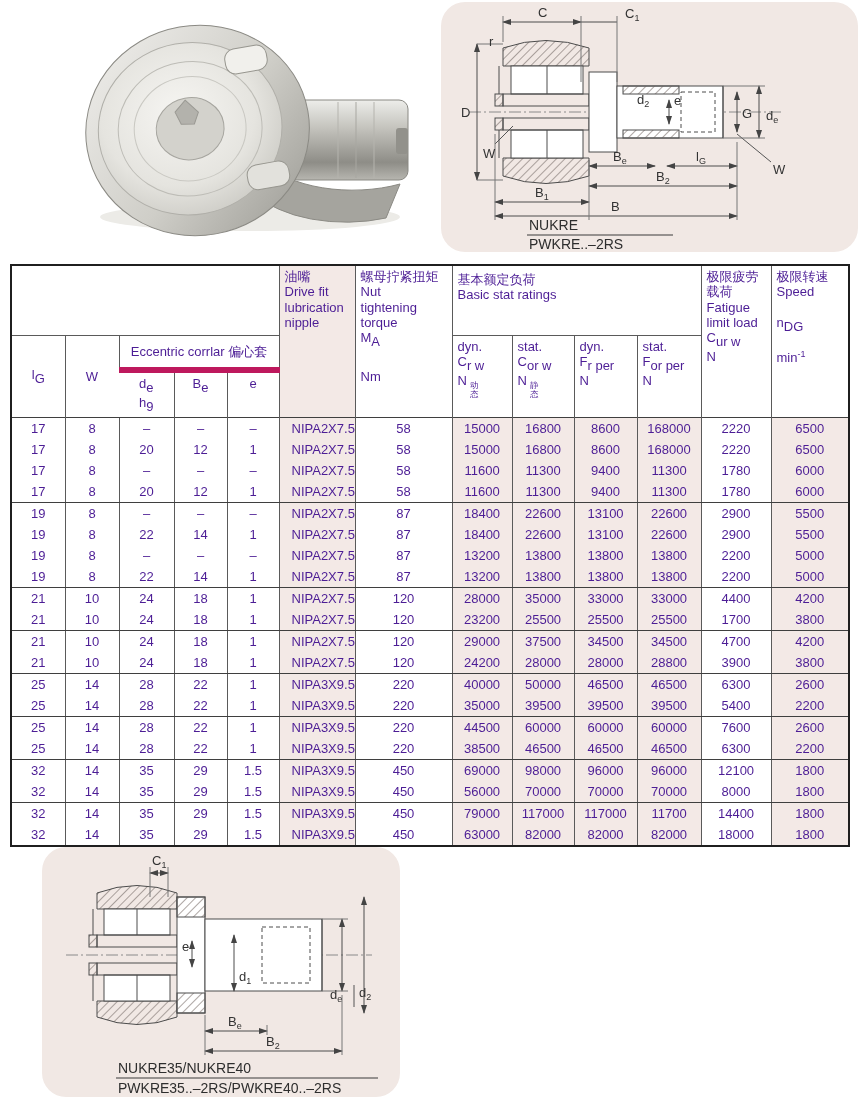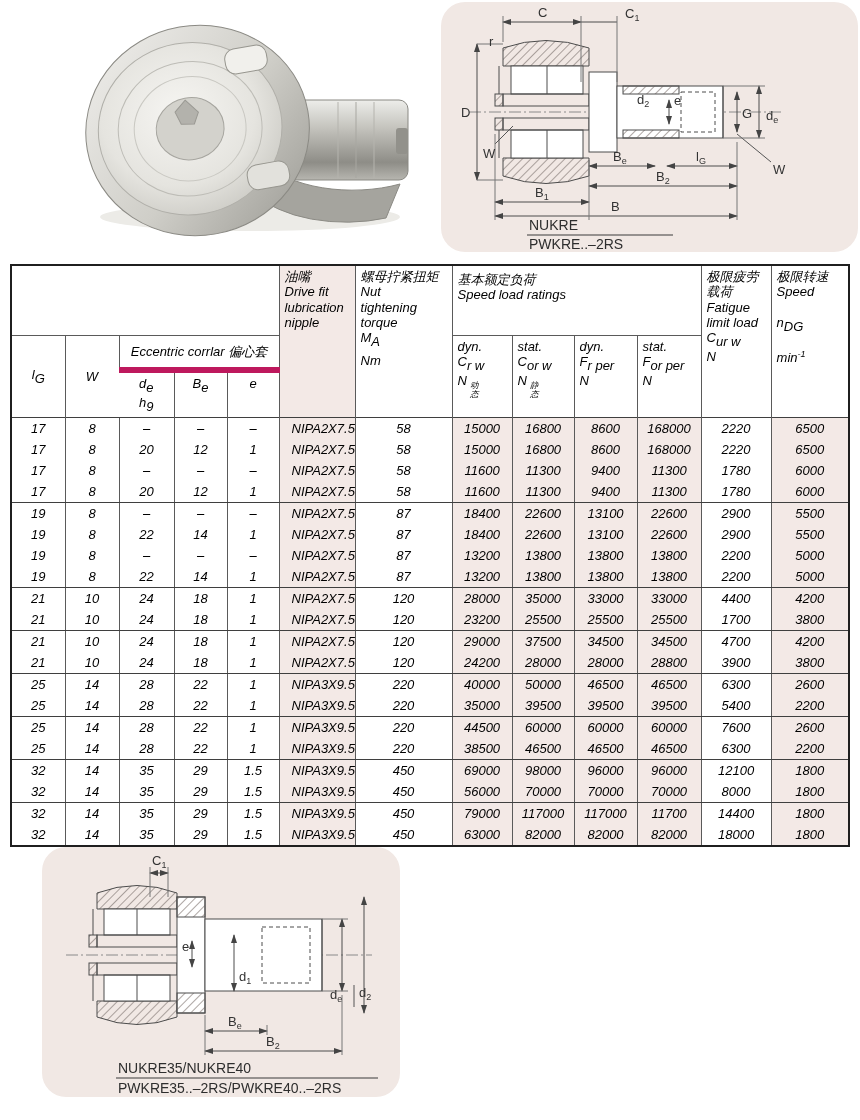--- a/index.html
+++ b/index.html
@@ -11,40 +11,40 @@
   .panel{position:absolute;background:#f1e8e4;border-radius:24px}
   #panel-top{left:441px;top:2px;width:417px;height:250px}
   #panel-bottom{left:42px;top:847px;width:358px;height:250px}
   #photo-wrap{position:absolute;left:40px;top:12px;width:390px;height:228px}
   svg{display:block}
   svg text{font-family:"Liberation Sans","DejaVu Sans",sans-serif;fill:#333;font-size:13px}
   svg .cap{font-size:14px;fill:#2e2e2e}
   .tbl{
     position:absolute;left:10px;top:264px;width:840px;
     border-collapse:collapse;table-layout:fixed;
-    border:2px solid #1f1f1f;font-size:13px;color:#000000;font-style:italic;
+    border:2px solid #1f1f1f;font-size:13px;color:#4c1d95;
   }
   .tbl th,.tbl td{border-left:1px solid #5a5a5a;font-weight:normal;padding:0;overflow:hidden}
   .tbl th:first-child,.tbl td:first-child{border-left:none}
   .tbl thead th{vertical-align:top;text-align:left;line-height:1.18;padding:3px 5px;font-size:13px}
   .tbl thead .mid{vertical-align:middle;text-align:center;padding:0}
   .tbl thead .ctr{text-align:center}
   .th-blank{border-bottom:1px solid #5a5a5a;height:63px}
   .th-ecc{border-bottom:6px solid #be185d;height:25px;vertical-align:middle!important;text-align:center!important}
   .th-basic{border-bottom:1px solid #5a5a5a;text-align:right;padding-top:6px!important}
   .th-sub{height:36px;padding-top:3px!important}
   .pink{background:#f3e9e6}
   .tbl tbody td{height:21px;text-align:center;font-size:13px}
   .tbl tbody td.nipa{text-align:left;padding-left:12px}
   .tbl tbody tr:first-child td{border-top:1px solid #3f3f3f}
   .tbl tbody tr.group-end td{border-bottom:1px solid #3f3f3f}
   sub{font-size:13px}
   sup{font-size:9px}
   .vstack{display:inline-flex;flex-direction:column;font-size:8.5px;line-height:1.05;vertical-align:-3px;margin-left:3px}
-  .gap-sm{margin-top:4px}
+  .gap-sm{margin-top:20px}
   .gap-md{margin-top:15px}
 </style>
 </head>
 <body>
 
 <div id="photo-wrap">
   <svg width="390" height="228" viewBox="0 0 390 228">
     <defs>
       <radialGradient id="pf" cx="45%" cy="40%" r="70%">
         <stop offset="0%" stop-color="#f6f5f2"></stop>
@@ -195,21 +195,21 @@
       <th rowspan="3">
         <div>螺母拧紧扭矩</div>
         <div>Nut</div>
         <div>tightening</div>
         <div>torque</div>
         <div><span>M</span><sub>A</sub></div>
         <div class="gap-sm">Nm</div>
       </th>
       <th colspan="4" class="th-basic">
         <div>基本额定负荷</div>
-        <div>Speed load ratings</div>
+        <div>Basic stat ratings</div>
       </th>
       <th rowspan="3">
         <div>极限疲劳</div>
         <div>载荷</div>
         <div>Fatigue</div>
         <div>limit load</div>
         <div><span>C</span><sub>ur w</sub></div>
         <div>N</div>
       </th>
       <th rowspan="3">

